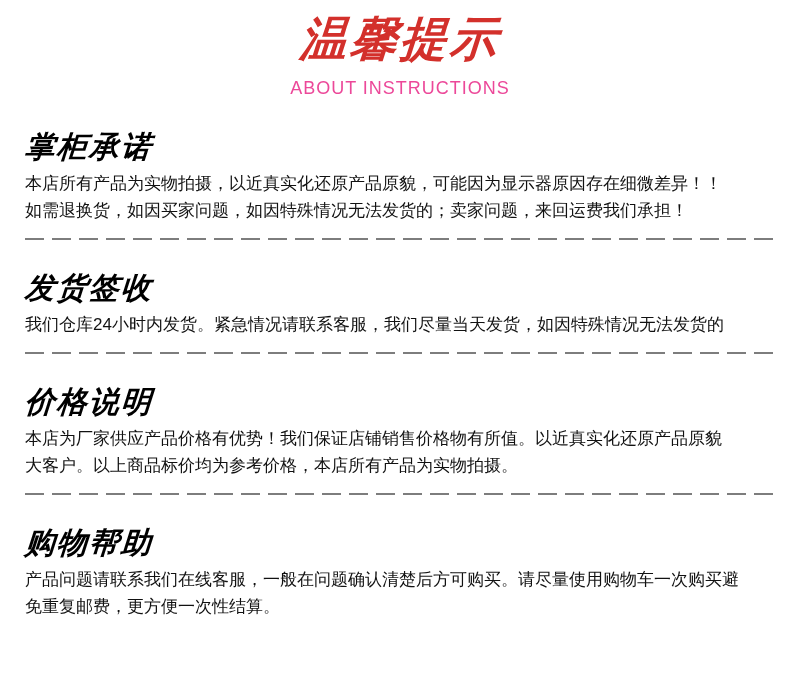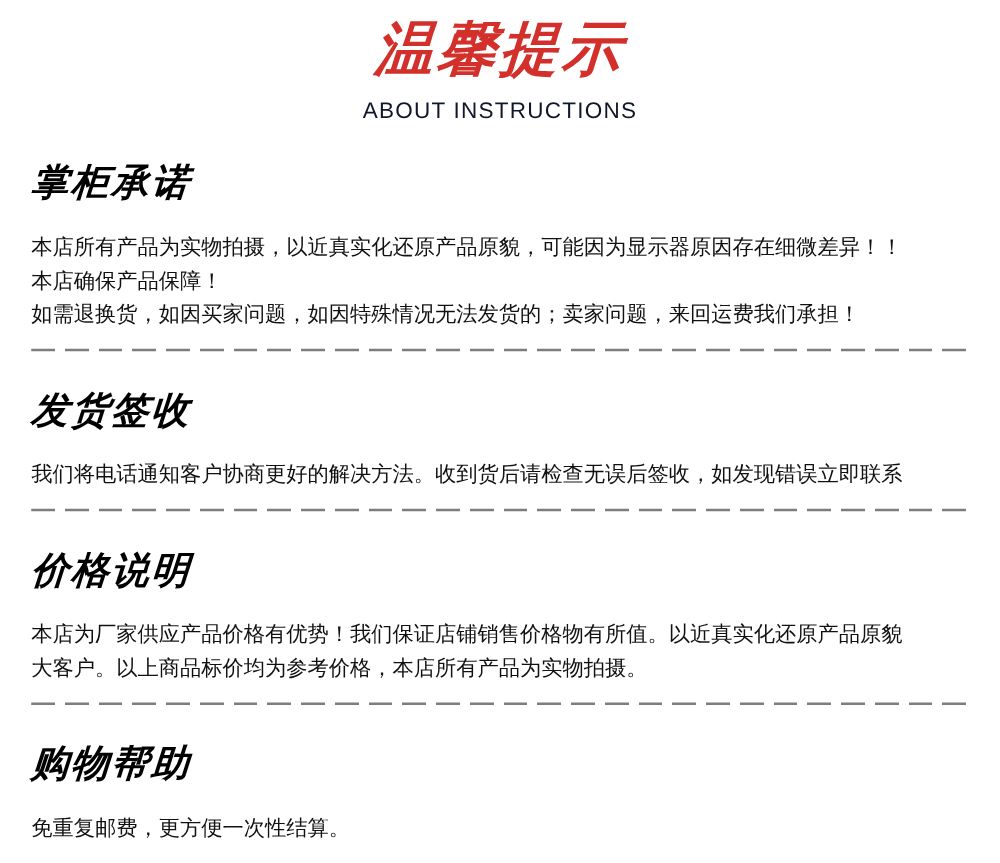--- a/index.html
+++ b/index.html
@@ -30,39 +30,39 @@
     font-style: italic;
     letter-spacing: 3px;
     transform: skewX(-4deg);
     white-space: nowrap;
   }
   .hero-sub {
     margin-top: 12px;
     font-size: 18px;
     line-height: 21px;
     letter-spacing: 1px;
-    color: #0f172a;
+    color: #ec4899;
     font-weight: 400;
   }
   .section {
     margin-top: 30px;
   }
   .sec-heading {
     display: inline-block;
     font-size: 30px;
     line-height: 36px;
     font-weight: 900;
     font-style: italic;
     letter-spacing: 2px;
     color: #000000;
     transform: skewX(-4deg);
     white-space: nowrap;
   }
   .sec-body {
-    margin-top: 19px;
+    margin-top: 5px;
     font-size: 17px;
     line-height: 27px;
     color: #111111;
   }
   .sec-line {
     white-space: nowrap;
   }
   .divider {
     height: 2px;
     margin: 14px 0 16px 0;
@@ -77,30 +77,30 @@
 <body>
 
 <div class="page">
   <div class="hero">
     <div class="hero-title" style="color: rgb(211, 48, 43);">温馨提示</div>
     <div class="hero-sub">ABOUT INSTRUCTIONS</div>
   </div>
   <div id="sections-root">
       <div class="section"><div class="sec-heading">掌柜承诺</div><div class="sec-body">
           <div class="sec-line">本店所有产品为实物拍摄，以近真实化还原产品原貌，可能因为显示器原因存在细微差异！！</div>
-          <div class="sec-line">本店确保产品保障！</div>
           <div class="sec-line">如需退换货，如因买家问题，如因特殊情况无法发货的；卖家问题，来回运费我们承担！</div>
         </div></div>
       <div class="divider"></div>
       <div class="section"><div class="sec-heading">发货签收</div><div class="sec-body">
-          <div class="sec-line">我们将电话通知客户协商更好的解决方法。收到货后请检查无误后签收，如发现错误立即联系</div>
+          <div class="sec-line">我们仓库24小时内发货。紧急情况请联系客服，我们尽量当天发货，如因特殊情况无法发货的</div>
         </div></div>
       <div class="divider"></div>
       <div class="section"><div class="sec-heading">价格说明</div><div class="sec-body">
           <div class="sec-line">本店为厂家供应产品价格有优势！我们保证店铺销售价格物有所值。以近真实化还原产品原貌</div>
           <div class="sec-line">大客户。以上商品标价均为参考价格，本店所有产品为实物拍摄。</div>
         </div></div>
       <div class="divider"></div>
       <div class="section"><div class="sec-heading">购物帮助</div><div class="sec-body">
+          <div class="sec-line">产品问题请联系我们在线客服，一般在问题确认清楚后方可购买。请尽量使用购物车一次购买避</div>
           <div class="sec-line">免重复邮费，更方便一次性结算。</div>
         </div></div>
     </div>
 </div>
 
 </body></html>

